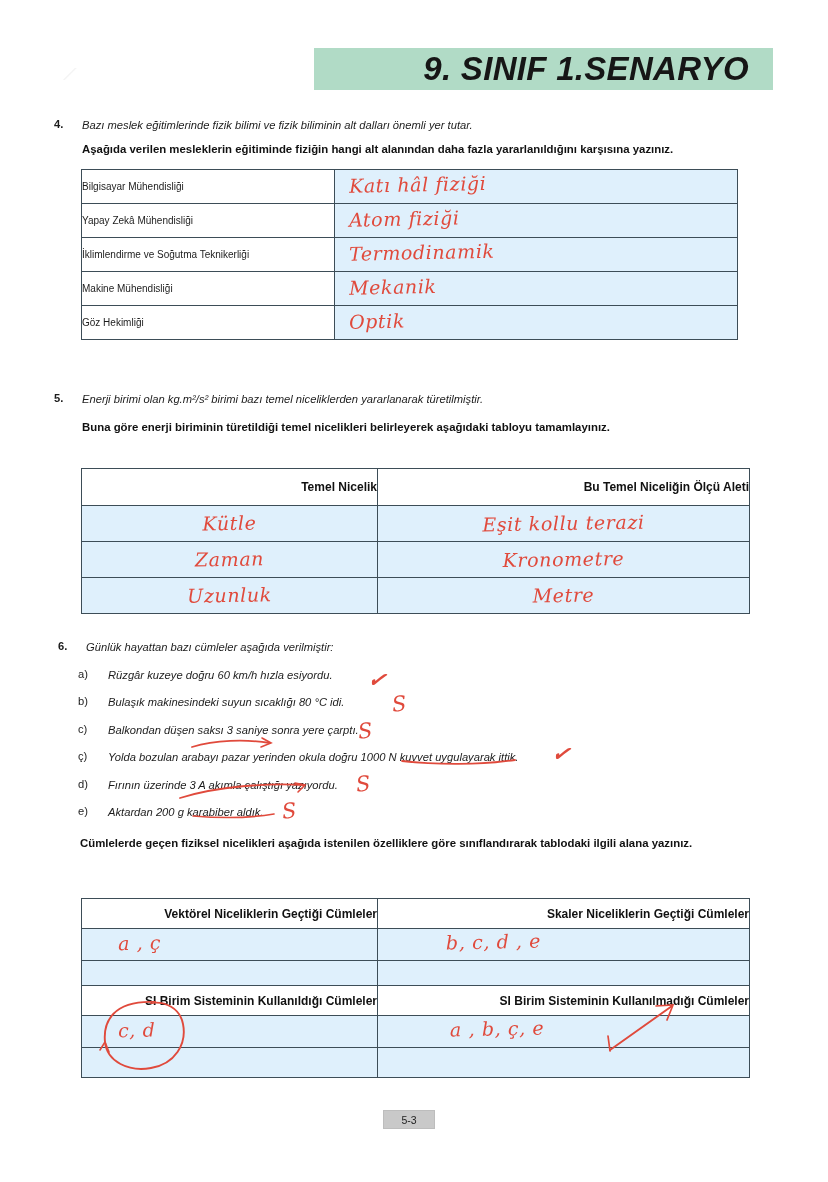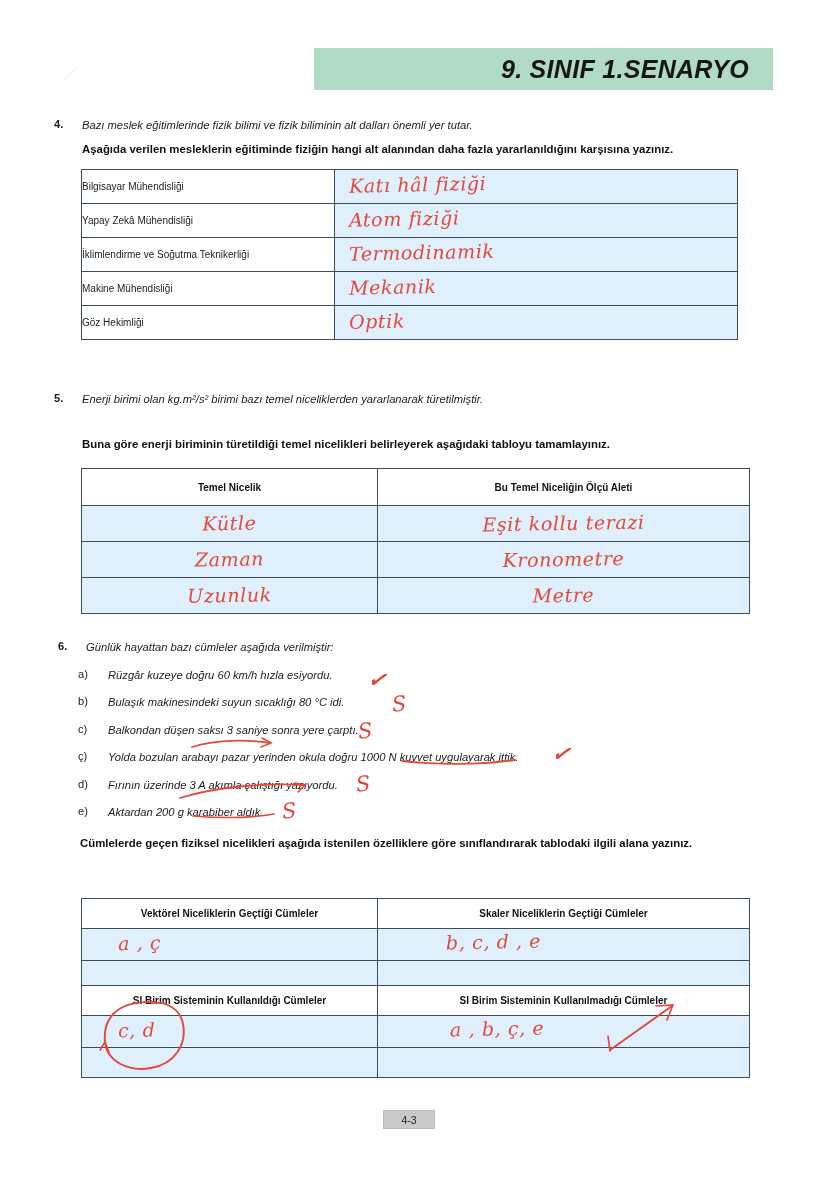--- a/index.html
+++ b/index.html
@@ -24,21 +24,21 @@
     width: 459px;
     height: 42px;
     background: #b1dbc6;
     display: flex;
     align-items: center;
     justify-content: flex-end;
     box-sizing: border-box;
     padding-right: 24px;
   }
   .banner-title {
-    font-size: 25px;
+    font-size: 33px;
     font-weight: bold;
     font-style: italic;
     letter-spacing: 0.3px;
     color: #161616;
     white-space: nowrap;
   }
   .scan-artifact {
     position: absolute;
     left: 62px;
     top: 68px;
@@ -91,23 +91,23 @@
     padding: 0 12px;
     color: #1c1c1c;
     text-align: left;
   }
   .cell-fill {
     background: #dff0fc;
     position: relative;
   }
   .head-cell {
     background: #ffffff;
-    font-size: 10px;
-    font-weight: bold;
-    text-align: center;
+    font-size: 12px;
+    font-weight: bold;
+    text-align: right;
     color: #111;
   }
 
   
   .hand {
     font-family: "DejaVu Serif", serif;
     color: #e04a3c;
     font-style: italic;
     font-weight: 500;
     letter-spacing: 0.6px;
@@ -222,21 +222,21 @@
       </td>
     </tr>
   </tbody>
 </table>
 
 <div class="q-block" style="left:54px; top:392px; width:720px;">
   <div class="q-line">
     <span class="q-num">5.</span>
     <span class="q-text">Enerji birimi olan kg.m²/s² birimi bazı temel niceliklerden yararlanarak türetilmiştir.</span>
   </div>
-  <div class="q-bold" style="margin-left:28px; margin-top:30px;">Buna göre enerji biriminin türetildiği temel nicelikleri belirleyerek aşağıdaki tabloyu tamamlayınız.</div>
+  <div class="q-bold" style="margin-left:28px; margin-top:13px;">Buna göre enerji biriminin türetildiği temel nicelikleri belirleyerek aşağıdaki tabloyu tamamlayınız.</div>
 </div>
 
 <table class="sheet" style="left:81px; top:468px; width:668px;">
   <colgroup>
       <col style="width:296px">
       <col style="width:372px">
     </colgroup>
   <thead>
     <tr>
       <th class="head-cell" style="height:36px">Temel Nicelik</th>
@@ -385,13 +385,13 @@
   <path d="M60,2 C18,0 8,22 10,42 C12,62 34,72 56,68 C80,64 92,44 88,24 C85,8 70,1 56,3" stroke="#e04a3c" stroke-width="1.9" fill="none" stroke-linecap="round"></path>
   <path d="M10,42 L14,52 M10,42 L5,50" stroke="#e04a3c" stroke-width="1.6" fill="none" stroke-linecap="round"></path>
 </svg>
 
 <svg class="ink" width="110" height="60" style="left:600px; top:1000px;">
   <path d="M10,50 L72,6" stroke="#e04a3c" stroke-width="1.9" fill="none" stroke-linecap="round"></path>
   <path d="M56,6 L73,5 L67,20" stroke="#e04a3c" stroke-width="1.7" fill="none" stroke-linecap="round"></path>
   <path d="M8,36 L10,51" stroke="#e04a3c" stroke-width="1.7" fill="none" stroke-linecap="round"></path>
 </svg>
 
-<div class="footer-page">4-3</div>
+<div class="footer-page">5-3</div>
 
 </body></html>

